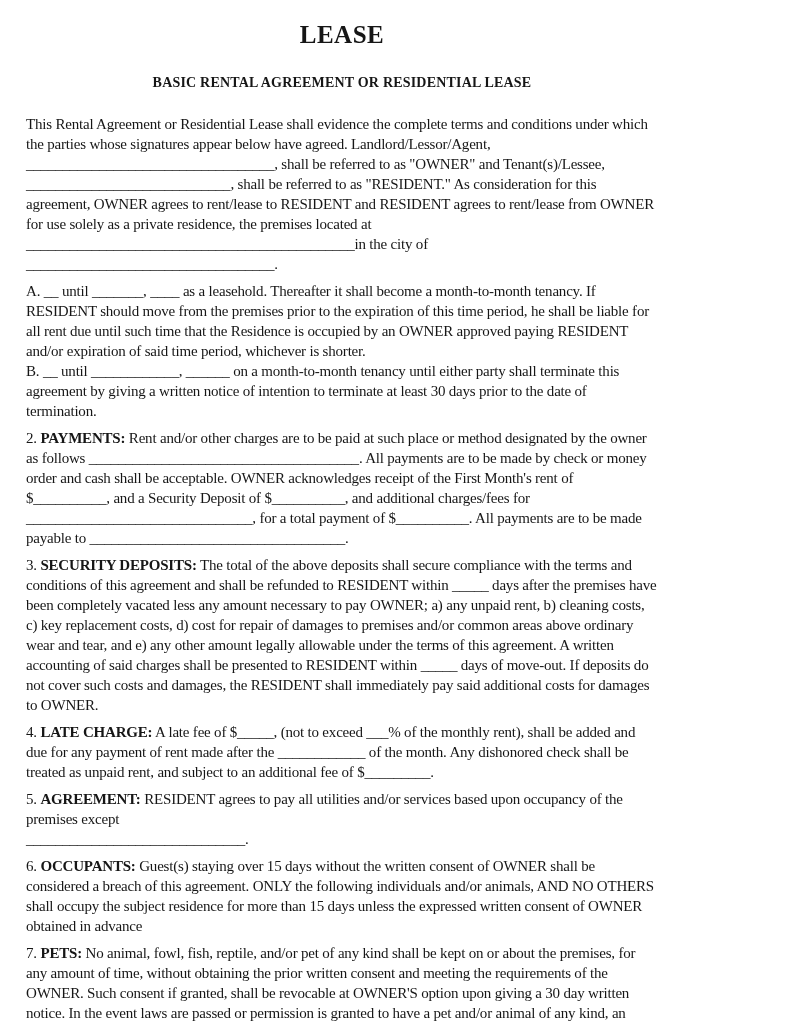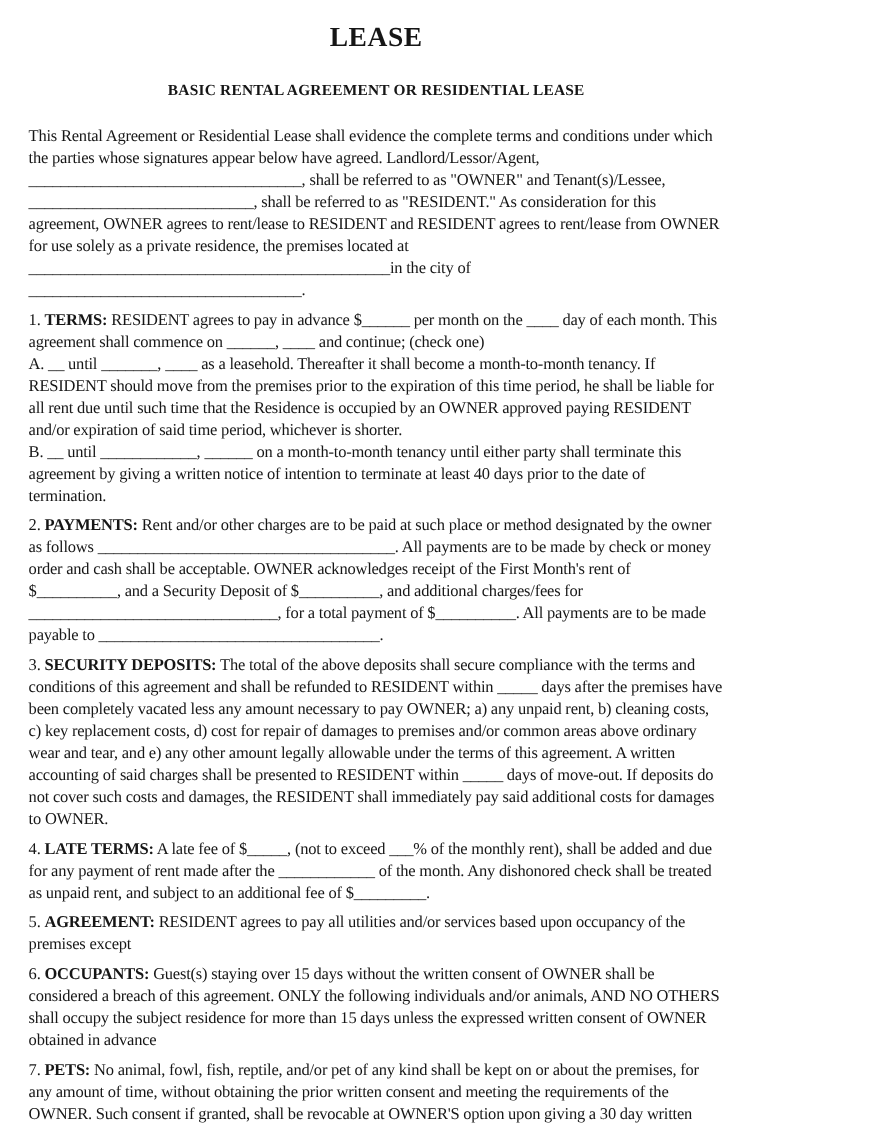--- a/index.html
+++ b/index.html
@@ -55,39 +55,39 @@
 
 <div class="page">
 
   <h1 class="doc-title">LEASE</h1>
 
   <h2 class="doc-subtitle">BASIC RENTAL AGREEMENT OR RESIDENTIAL LEASE</h2>
 
   <p class="para">This Rental Agreement or Residential Lease shall evidence the complete terms and conditions under which the parties whose signatures appear below have agreed. Landlord/Lessor/Agent, __________________________________, shall be referred to as "OWNER" and Tenant(s)/Lessee, ____________________________, shall be referred to as "RESIDENT." As consideration for this agreement, OWNER agrees to rent/lease to RESIDENT and RESIDENT agrees to rent/lease from OWNER for use solely as a private residence, the premises located at _____________________________________________in the city of __________________________________.</p>
 
   <div class="para">
-    <div><span class="sec-num">1.</span> <span class="sec-name">TERMS:</span> <span>RESIDENT agrees to pay in advance $______ per month on the ____ day of each month. This agreement shall commence on ______, ____ and continue; (check one)</span></div>
     <div>A. __ until _______, ____ as a leasehold. Thereafter it shall become a month-to-month tenancy. If RESIDENT should move from the premises prior to the expiration of this time period, he shall be liable for all rent due until such time that the Residence is occupied by an OWNER approved paying RESIDENT and/or expiration of said time period, whichever is shorter.</div>
-    <div>B. __ until ____________, ______ on a month-to-month tenancy until either party shall terminate this agreement by giving a written notice of intention to terminate at least 40 days prior to the date of termination.</div>
+    <div>B. __ until ____________, ______ on a month-to-month tenancy until either party shall terminate this agreement by giving a written notice of intention to terminate at least 30 days prior to the date of termination.</div>
   </div>
 
   <div class="para">
     <span class="sec-num">2.</span> <span class="sec-name">PAYMENTS:</span> <span>Rent and/or other charges are to be paid at such place or method designated by the owner as follows _____________________________________. All payments are to be made by check or money order and cash shall be acceptable. OWNER acknowledges receipt of the First Month's rent of $__________, and a Security Deposit of $__________, and additional charges/fees for _______________________________, for a total payment of $__________. All payments are to be made payable to ___________________________________.</span>
   </div>
 
   <div class="para">
     <span class="sec-num">3.</span> <span class="sec-name">SECURITY DEPOSITS:</span> <span>The total of the above deposits shall secure compliance with the terms and conditions of this agreement and shall be refunded to RESIDENT within _____ days after the premises have been completely vacated less any amount necessary to pay OWNER; a) any unpaid rent, b) cleaning costs, c) key replacement costs, d) cost for repair of damages to premises and/or common areas above ordinary wear and tear, and e) any other amount legally allowable under the terms of this agreement. A written accounting of said charges shall be presented to RESIDENT within _____ days of move-out. If deposits do not cover such costs and damages, the RESIDENT shall immediately pay said additional costs for damages to OWNER.</span>
   </div>
 
   <div class="para">
-    <span class="sec-num">4.</span> <span class="sec-name">LATE TERMS:</span> <span>A late fee of $_____, (not to exceed ___% of the monthly rent), shall be added and due for any payment of rent made after the ____________ of the month. Any dishonored check shall be treated as unpaid rent, and subject to an additional fee of $_________.</span>
+    <span class="sec-num">4.</span> <span class="sec-name">LATE CHARGE:</span> <span>A late fee of $_____, (not to exceed ___% of the monthly rent), shall be added and due for any payment of rent made after the ____________ of the month. Any dishonored check shall be treated as unpaid rent, and subject to an additional fee of $_________.</span>
   </div>
 
   <div class="para">
     <span class="sec-num">5.</span> <span class="sec-name">AGREEMENT:</span> <span>RESIDENT agrees to pay all utilities and/or services based upon occupancy of the premises except</span>
+    <span class="blank-line">______________________________.</span>
   </div>
 
   <div class="para">
     <span class="sec-num">6.</span> <span class="sec-name">OCCUPANTS:</span> <span>Guest(s) staying over 15 days without the written consent of OWNER shall be considered a breach of this agreement. ONLY the following individuals and/or animals, AND NO OTHERS shall occupy the subject residence for more than 15 days unless the expressed written consent of OWNER obtained in advance</span>
   </div>
 
   <div class="para">
     <span class="sec-num">7.</span> <span class="sec-name">PETS:</span> <span>No animal, fowl, fish, reptile, and/or pet of any kind shall be kept on or about the premises, for any amount of time, without obtaining the prior written consent and meeting the requirements of the OWNER. Such consent if granted, shall be revocable at OWNER'S option upon giving a 30 day written notice. In the event laws are passed or permission is granted to have a pet and/or animal of any kind, an additional deposit in the amount of $________ shall be required along with additional monthly rent of $_______ along with the signing of OWNER'S Pet Agreement. RESIDENT also agrees to carry insurance deemed appropriate by OWNER to cover possible liability and damages that may be caused by such animals.</span>
   </div>
 

